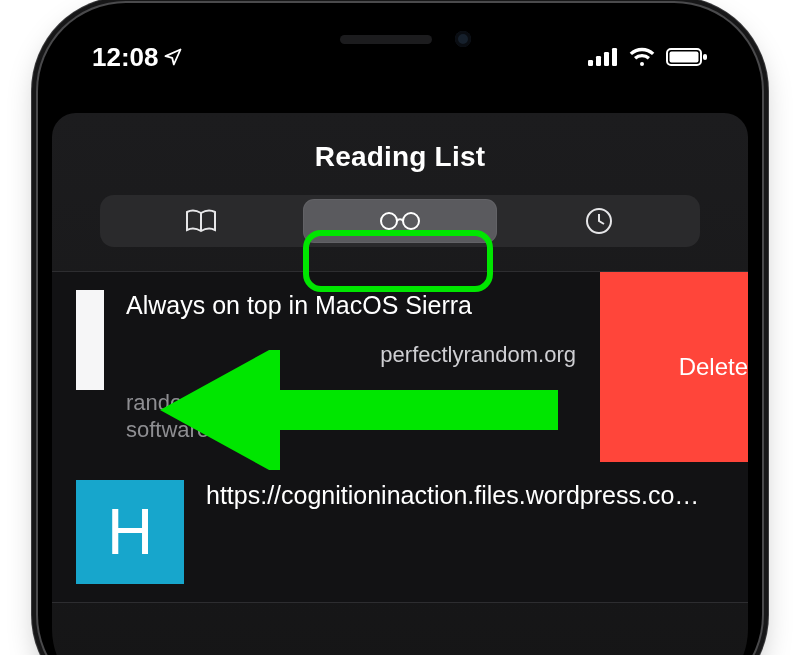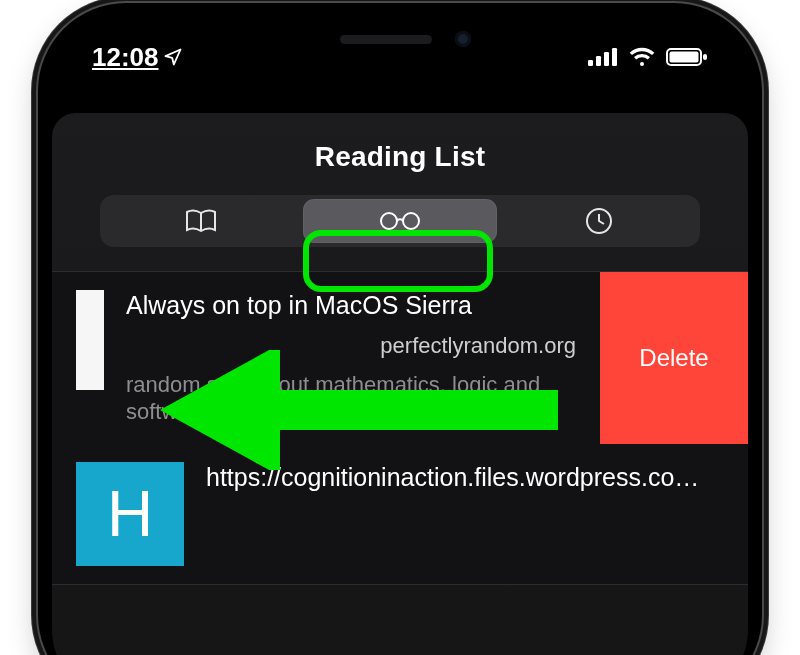--- a/index.html
+++ b/index.html
@@ -20,21 +20,21 @@
       position:absolute; left:50%; top:0; transform:translateX(-50%);
       width:290px; height:42px; background:#000;
       border-bottom-left-radius:30px; border-bottom-right-radius:30px;
       z-index:50;
     }
     .notch::before { content:""; position:absolute; left:85px; top:18px; width:92px; height:9px; background:#1c1c1e; border-radius:5px; }
     .notch::after  { content:""; position:absolute; right:74px; top:14px; width:16px; height:16px; background:#16202c; border-radius:50%; box-shadow:inset 0 0 0 3px #0a0d12; }
 
     
     .status { position:absolute; left:0; right:0; top:0; height:64px; display:flex; align-items:center; justify-content:space-between; padding:16px 40px 0; color:#fff; z-index:40; }
-    .status-left { display:flex; align-items:center; gap:4px; font-size:26px; font-weight:600;text-decoration:underline; }
+    .status-left { display:flex; align-items:center; gap:4px; font-size:26px; font-weight:600; }
     .status-right { display:flex; align-items:center; gap:10px; }
 
     
     .sheet {
       position:absolute; left:0; right:0; top:96px; bottom:0;
       background:linear-gradient(180deg,#1c1c1e 0%, #151516 100%);
       border-top-left-radius:24px; border-top-right-radius:24px; color:#fff;
       box-shadow:0 -8px 30px rgba(0,0,0,.6);
     }
     .sheet-header { padding:28px 24px 0; }
@@ -46,28 +46,28 @@
     }
     .seg { flex:1; display:flex; align-items:center; justify-content:center; border-radius:11px; color:#e6e6e8; }
     .seg.selected { background:#5a5a5e; box-shadow:inset 0 0 0 1px rgba(255,255,255,.05); }
 
     .list { border-top:1px solid #2d2d30; }
     .row { position:relative; padding:18px 24px; display:flex; gap:22px; border-bottom:1px solid #2d2d30; background:#121214; }
     .row.swiped { border-bottom:none; }
     .thumb { width:72px; height:96px; background:#34343a; border-radius:4px; flex:none; }
     .thumb.placeholder { background:#f6f6f7; border-radius:0; width:28px; height:100px; }
     .thumb.avatar { width:108px; height:104px; background:#17a6cc; display:flex; align-items:center; justify-content:center; color:#fff; font-size:64px; font-weight:300; border-radius:0; }
-    .row-text { flex:1; min-width:0; display:flex; flex-direction:column; gap:11px; }
+    .row-text { flex:1; min-width:0; display:flex; flex-direction:column; gap:20px; }
     .row-title { font-size:25px; color:#fff; line-height:1.25; }
     .row-sub { font-size:22px; color:#cfcfd3; line-height:1.25;text-align:right; }
     .row-desc { font-size:22px; color:#8e8e92; line-height:1.25; }
 
     .delete-btn {
       position:absolute; right:0; top:0; bottom:0; width:148px; background:#ff453a;
-      display:flex; align-items:center; justify-content:center; color:#fff; font-size:24px;
+      display:flex; align-items:center; justify-content:flex-end; color:#fff; font-size:24px;
     }
 
     
     .anno { position:absolute; z-index:60; pointer-events:none; }
     .anno.rect {
       border:6px solid #00e600; border-radius:18px;
     }
 
     
     svg { display:block; }

